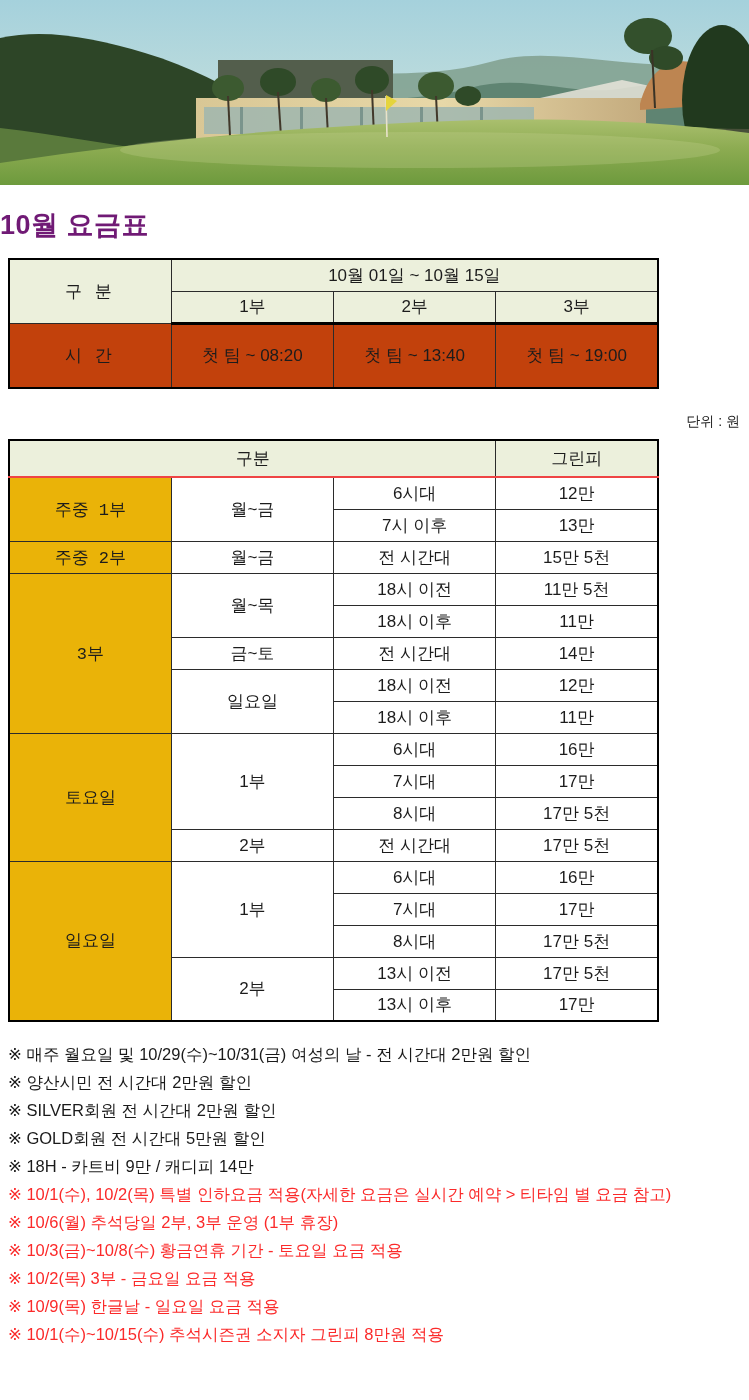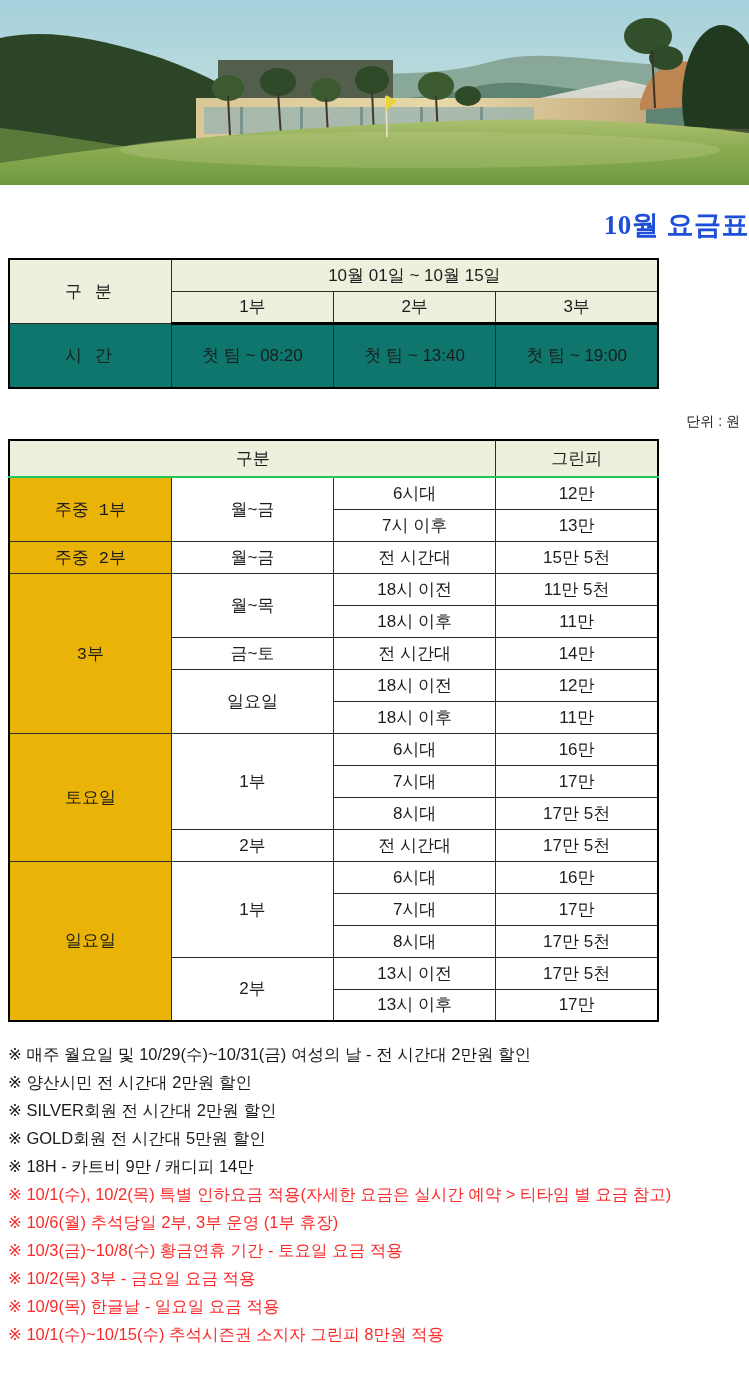--- a/index.html
+++ b/index.html
@@ -3,41 +3,41 @@
 <meta charset="utf-8">
 <style>
   * { box-sizing: border-box; }
   html,body { margin:0; padding:0; }
   body {
     width:749px; height:1400px; overflow:hidden; background:#ffffff;
     font-family:"Liberation Sans","DejaVu Sans",sans-serif; color:#1a1a1a;
   }
   .hero { width:749px; height:185px; display:block; }
   .page-title {
-    margin:22px 0 15px; text-align:right;
-    font-size:27px; font-weight:bold; color:#1d4ed8; letter-spacing:0.5px;font-family:Liberation Serif, serif;
+    margin:22px 0 15px; text-align:left;
+    font-size:27px; font-weight:bold; color:#701a75; letter-spacing:0.5px;
   }
   table { border-collapse:collapse; table-layout:fixed; margin-left:8px; width:651px; }
   th, td { text-align:center; vertical-align:middle; font-weight:normal; font-size:17px; color:#1c1c1c; }
 
   
   .schedule { border:2px solid #000; }
   .schedule th, .schedule td { border:1px solid #2b2b2b; }
   .schedule th { background:#ecf0dc; height:32px; }
   .schedule .parts-row th { border-bottom:3px solid #000; }
-  .schedule td { height:65px; background:#0f766e; }
+  .schedule td { height:65px; background:#c2410c; }
   .schedule .label-col { letter-spacing:4px; }
 
   
   .unit-label { text-align:right; margin:24px 9px 8px 0; font-size:14px; color:#222;padding-left:32px; }
 
   
   .price { border:2px solid #000; }
   .price th, .price td { border:1px solid #2b2b2b; }
-  .price th { background:#ecf0dc; height:37px; border-bottom:2px solid #22c55e; }
+  .price th { background:#ecf0dc; height:37px; border-bottom:2px solid #ef4444; }
   .price td { height:32px; background:#fff; }
   .price td.group-cell { background:#eab308;font-family:Liberation Mono, monospace; }
 
   
   .notes { list-style:none; margin:18px 0 0; padding:0 0 0 8px; }
   .notes li { font-size:16.5px; line-height:28px; color:#1a1a1a; white-space:nowrap; }
   .notes li.red { color:#fb2a2a; }
 </style>
 </head>
 <body>

